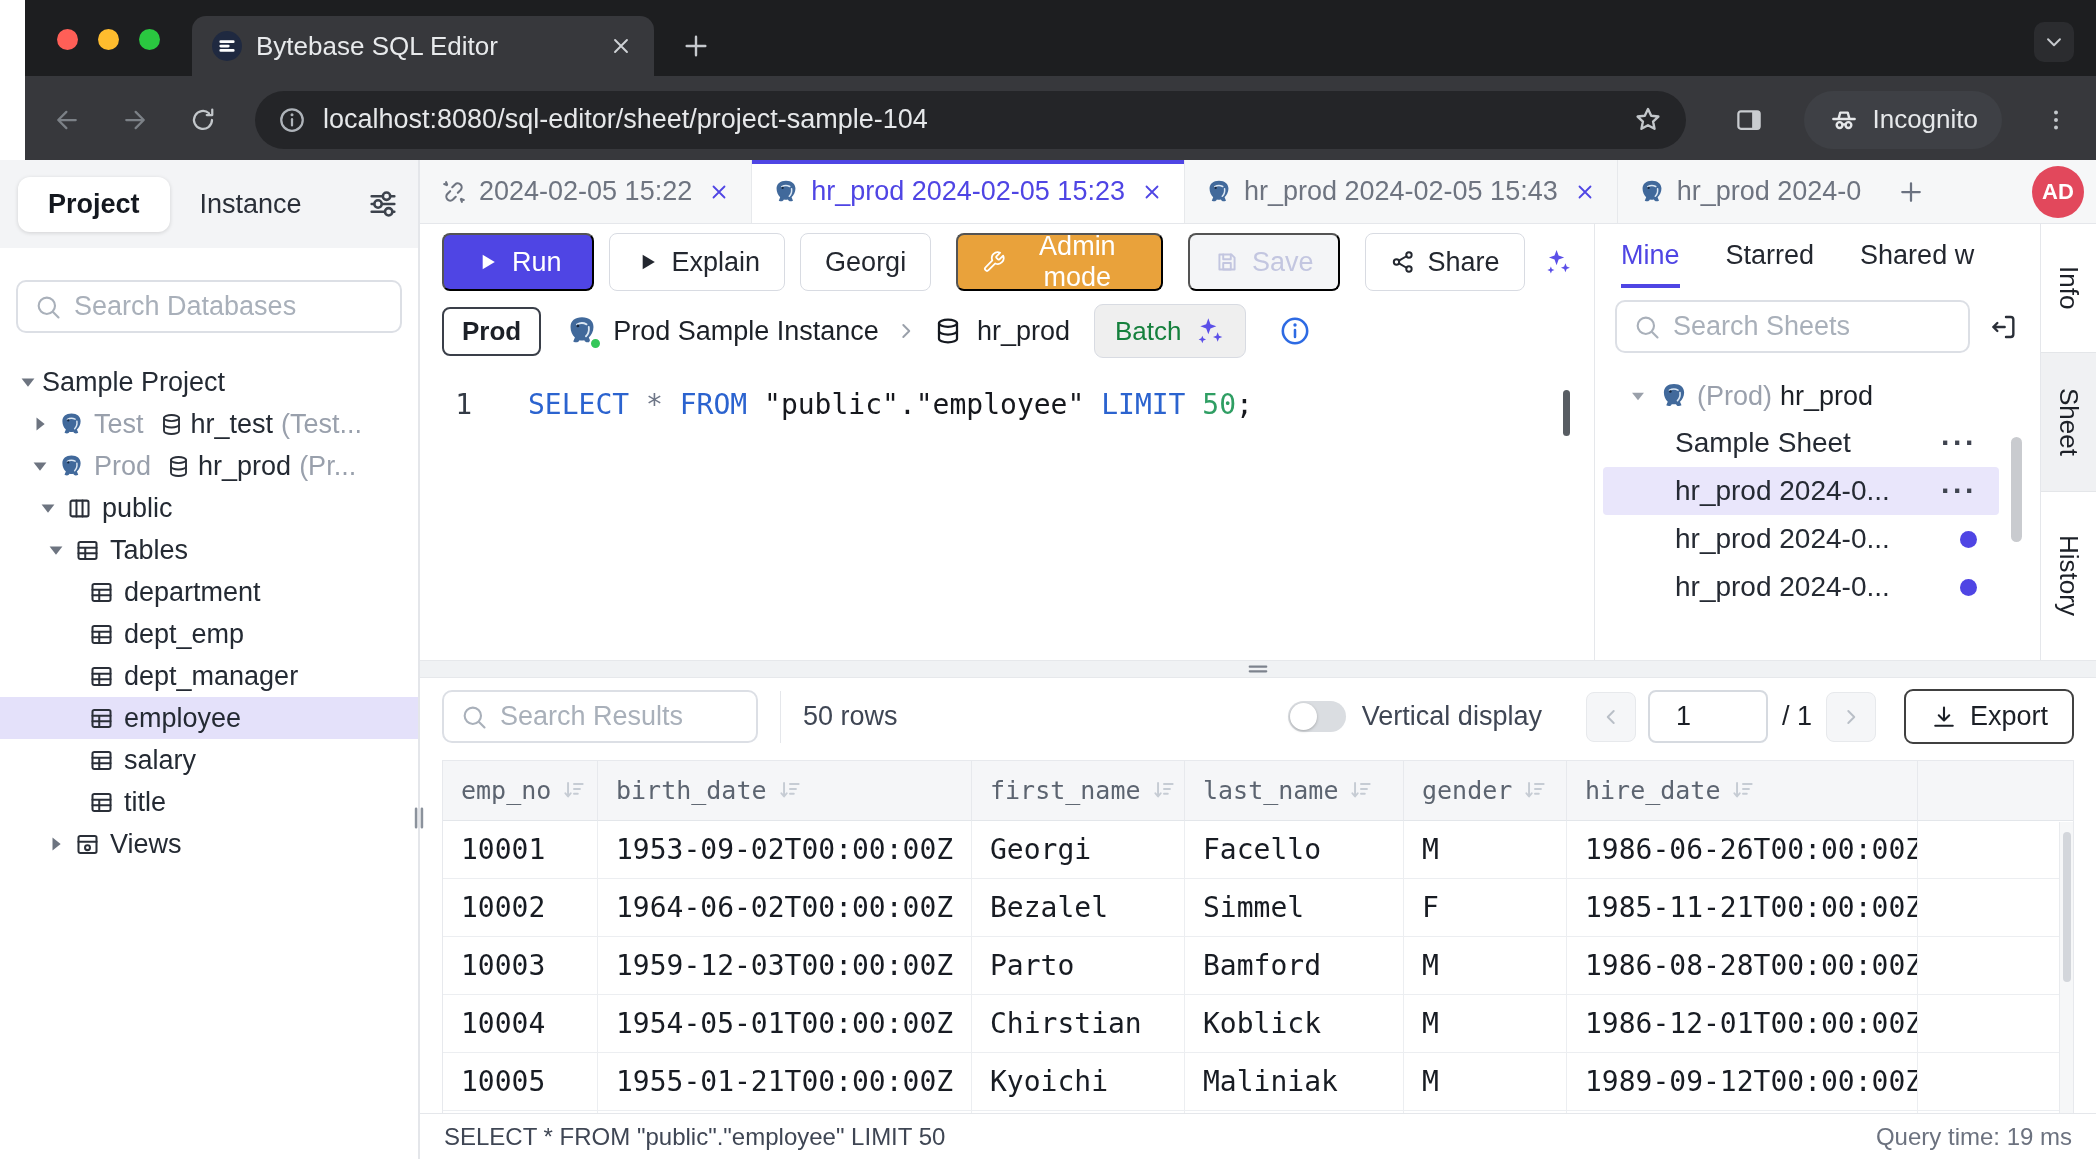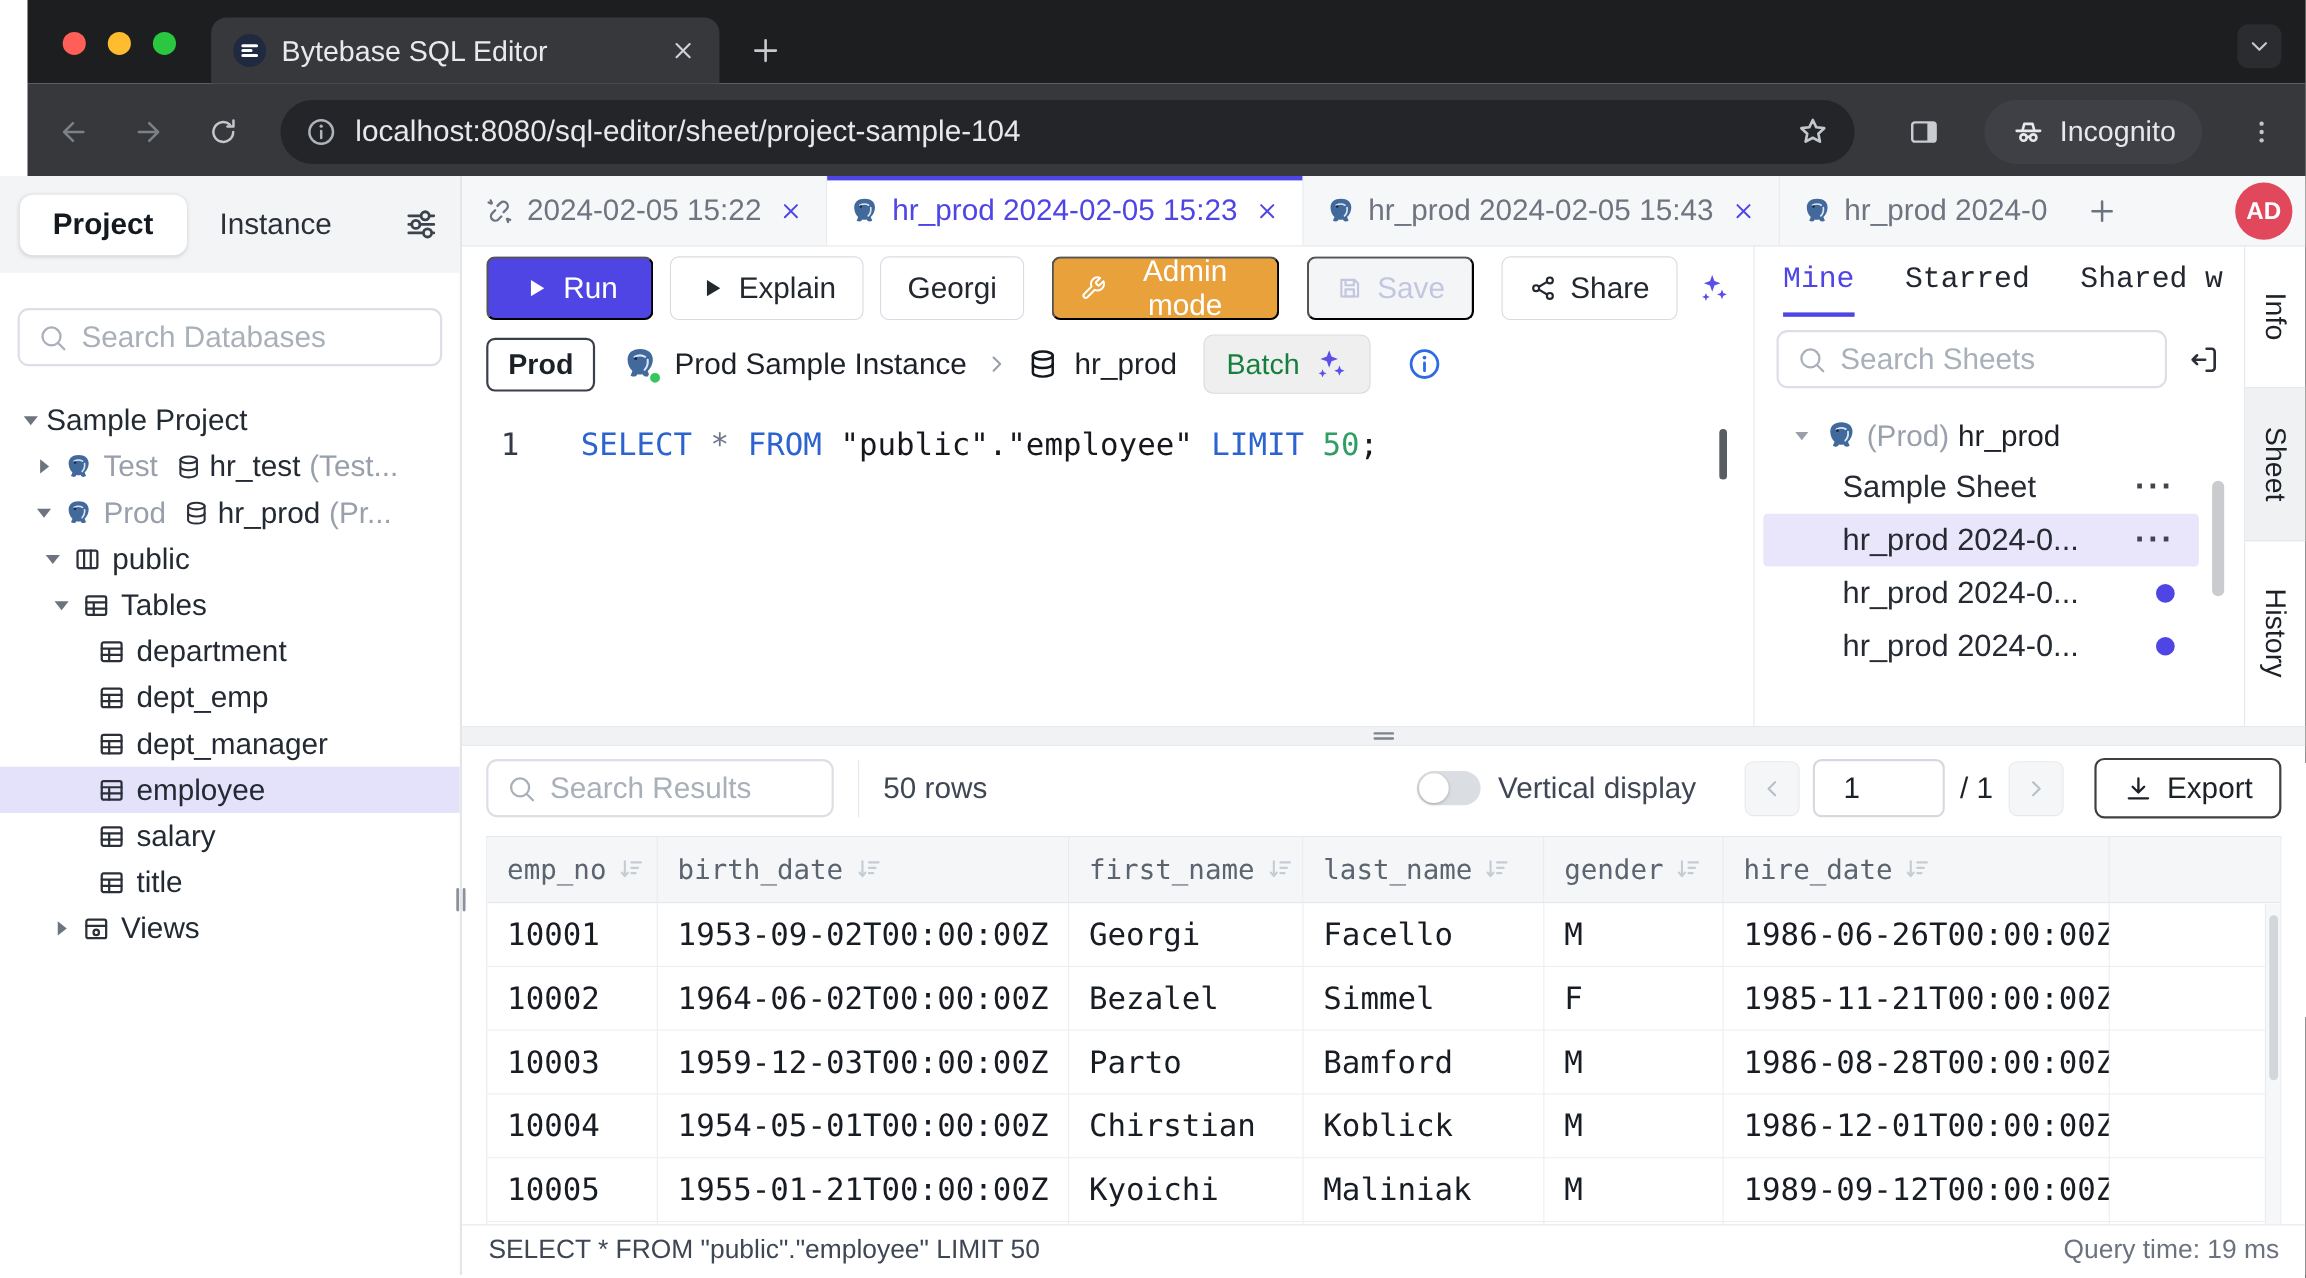--- a/index.html
+++ b/index.html
@@ -113,21 +113,21 @@
 
   .editor { flex:1; position:relative; display:flex; padding-top:26px; font-family:"DejaVu Sans Mono",monospace; font-size:28px; }
   .gutter { width:76px; text-align:right; padding-right:24px; color:#333a45; }
   .code { flex:1; white-space:pre; margin-left:32px; color:#16181d; }
   .tok-kw{color:#2b63cf;} .tok-op{color:#6e7687;} .tok-st{color:#16181d;} .tok-nu{color:#2f9e63;} .tok-pl{color:#16181d;}
   .ed-thumb { position:absolute; right:24px; top:28px; width:7px; height:46px; background:#585d63; border-radius:4px; }
 
   
   .sheet-panel { width:446px; border-left:1px solid #e5e7eb; display:flex; flex-direction:column; flex:0 0 auto; overflow:hidden; }
   .sp-tabs { height:64px; display:flex; align-items:stretch; padding:0 26px; gap:46px; font-size:27px; color:#23272f; white-space:nowrap; }
-  .sp-tab { display:flex; align-items:center; border-bottom:4px solid transparent; padding-top:2px;font-family:Liberation Mono, monospace; }
+  .sp-tab { display:flex; align-items:center; border-bottom:4px solid transparent; padding-top:2px; }
   .sp-tab.active { color:#4f45e4; border-bottom-color:#4f45e4; }
   .sp-search { display:flex; align-items:center; gap:18px; padding:12px 20px 6px; }
   .sp-search .search-box { margin:0; flex:1; min-width:0; }
   .sp-import { width:32px; height:32px; color:#2a2f38; flex:0 0 auto; }
   .sp-list { flex:1; overflow:hidden; position:relative; padding-top:14px; }
   .sp-group { height:46px; display:flex; align-items:center; padding-left:30px; gap:8px; font-size:27px; }
   .sp-group .tr-caret { width:26px; height:26px; color:#9aa0aa; }
   .sp-group .pg { width:30px; height:30px; }
   .sp-env { color:#9aa0ac; } .sp-db { color:#1c2027; }
   .sp-item { height:48px; margin-left:8px; width:396px; border-radius:4px; display:flex; align-items:center;

